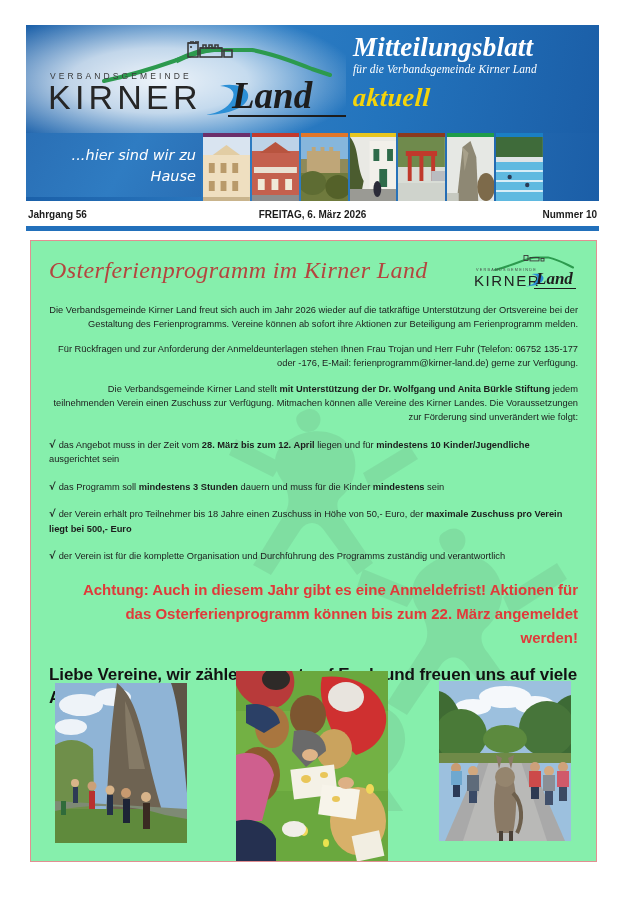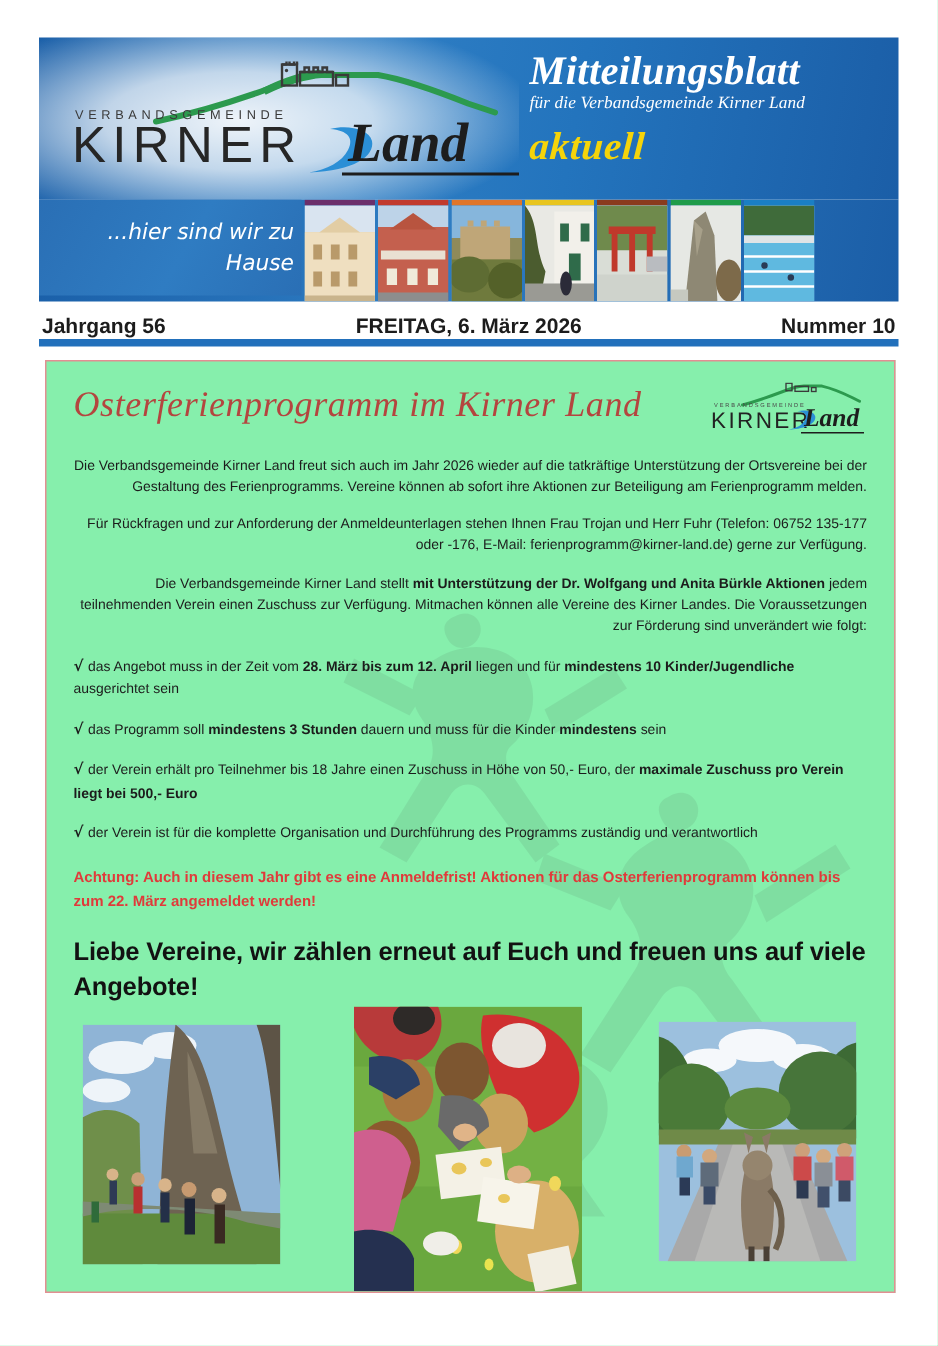--- a/index.html
+++ b/index.html
@@ -168,21 +168,21 @@
   .photo .cap { position: absolute; left: 0; right: 0; top: 0; height: 4px; }
   .photo .body { position: absolute; left: 0; right: 0; top: 4px; bottom: 0; }
 
   
   .issueline {
     position: absolute;
     left: 26px;
     top: 206px;
     width: 573px;
     height: 22px;
-    font-size: 14px;
+    font-size: 10px;
     font-weight: bold;
     color: #1c1c1c;
   }
   .issueline .left  { position: absolute; left: 2px;  top: 3px; }
   .issueline .mid   { position: absolute; left: 0; right: 0; top: 3px; text-align: center; }
   .issueline .right { position: absolute; right: 2px; top: 3px; }
   .issuebar {
     position: absolute;
     left: 26px;
     top: 226px;
@@ -270,25 +270,26 @@
     color: #1c1c1c;
     margin: 12px 0 0 0;
   }
   .bullet .tick {
     font-family: "DejaVu Sans", sans-serif;
     font-weight: bold;
     font-size: 10px;
     margin-right: 3px;
   }
   .notice {
-    margin: 14px 0 0 0;
-    font-size: 10px;
+    margin: 14px 0 0 16px;
+    font-size: 15px;
     font-weight: bold;
     line-height: 1.6;
     color: #e03a3a;
+    text-align: right;
   }
   .callout {
     margin: 14px 0 0 0;
     font-size: 17px;
     font-weight: bold;
     line-height: 1.35;
     color: #121212;
     letter-spacing: -.1px;
   }
 
@@ -508,21 +509,21 @@
         </svg>
         <div class="ml-land">Land</div>
         <div class="ml-ul"></div>
       </div>
     </div>
 
     <p class="para">Die Verbandsgemeinde Kirner Land freut sich auch im Jahr 2026 wieder auf die tatkräftige Unterstützung der Ortsvereine bei der Gestaltung des Ferienprogramms.  Vereine können ab sofort ihre Aktionen zur Beteiligung am Ferienprogramm melden.</p>
     <p class="para">Für Rückfragen und zur Anforderung der Anmeldeunterlagen stehen Ihnen Frau Trojan und Herr Fuhr (Telefon: 06752 135-177 oder -176, E-Mail: ferienprogramm@kirner-land.de) gerne zur Verfügung.</p>
 
     <p class="para tight">
-      <span>Die Verbandsgemeinde Kirner Land stellt </span><b>mit Unterstützung der Dr. Wolfgang und Anita Bürkle Aktionen</b><span> jedem teilnehmenden Verein einen Zuschuss zur Verfügung. Mitmachen können alle Vereine des Kirner Landes. Die Voraussetzungen zur Förderung sind unverändert wie folgt:</span>
+      <span>Die Verbandsgemeinde Kirner Land stellt </span><b>mit Unterstützung der Dr. Wolfgang und Anita Bürkle Stiftung</b><span> jedem teilnehmenden Verein einen Zuschuss zur Verfügung. Mitmachen können alle Vereine des Kirner Landes. Die Voraussetzungen zur Förderung sind unverändert wie folgt:</span>
     </p>
 
     <div id="bullet-list">
         <p class="bullet"><span class="tick">√</span><span>das Angebot muss in der Zeit vom </span><b>28. März bis zum 12. April</b><span>  liegen und für </span><b>mindestens 10 Kinder/Jugendliche</b><span> ausgerichtet sein</span></p>
         <p class="bullet"><span class="tick">√</span><span>das Programm soll </span><b>mindestens 3 Stunden</b><span> dauern und muss für die Kinder </span><b>mindestens</b><span> sein</span></p>
         <p class="bullet"><span class="tick">√</span><span>der Verein erhält pro Teilnehmer bis 18 Jahre einen Zuschuss in Höhe von 50,- Euro, der </span><b>maximale Zuschuss pro Verein liegt bei 500,- Euro</b></p>
         <p class="bullet"><span class="tick">√</span><span>der Verein ist für die komplette Organisation und Durchführung des Programms zuständig und verantwortlich</span></p>
       </div>
 
     <p class="notice">Achtung: Auch in diesem Jahr gibt es eine Anmeldefrist! Aktionen für das Osterferienprogramm können bis zum 22. März angemeldet werden!</p>

